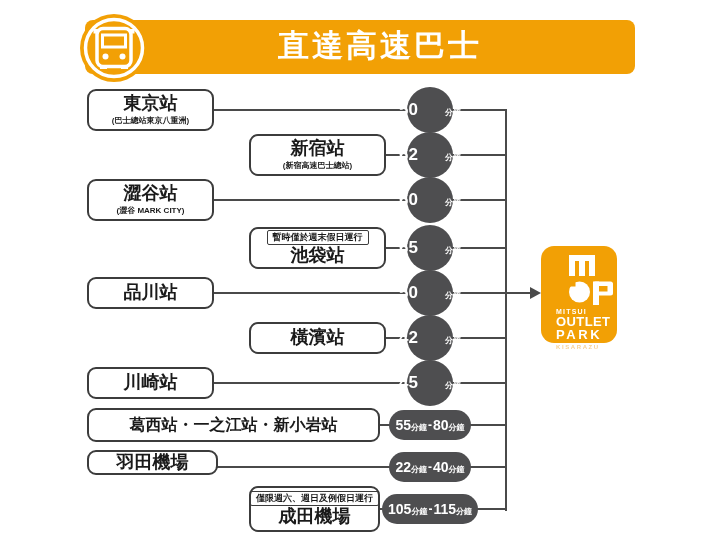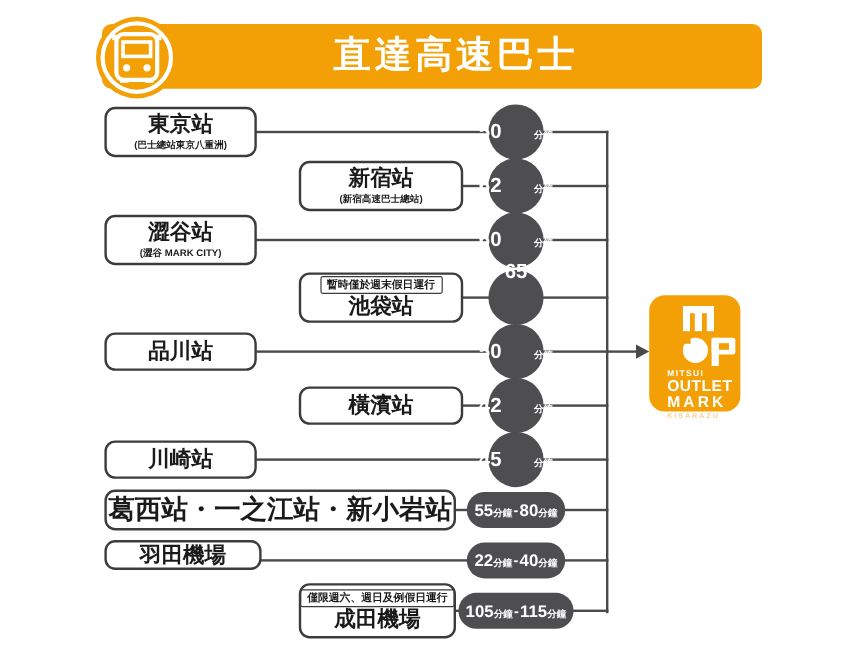--- a/index.html
+++ b/index.html
@@ -100,21 +100,21 @@
       </div>
       <div class="badge circle" style="left: 407px; top: 177px; width: 46px; height: 46px;">
         <span class="num">60</span>
         <span class="unit">分鐘</span>
       </div>
       <div class="h-line" style="left: 380px; top: 247px; width: 127px;"></div>
       <div class="station-box" style="left: 249px; top: 227px; width: 137px; height: 42px;">
         <div class="note">暫時僅於週末假日運行</div>
         <div class="station-name">池袋站</div>
       </div>
-      <div class="badge circle" style="left: 407px; top: 225px; width: 46px; height: 46px; flex-direction: column;">
+      <div class="badge circle" style="left: 407px; top: 225px; width: 46px; height: 46px;">
         <span class="num">65</span>
         <span class="unit">分鐘</span>
       </div>
       <div class="h-line" style="left: 208px; top: 292px; width: 299px;"></div>
       <div class="station-box" style="left: 87px; top: 277px; width: 127px; height: 32px;">
         <div class="station-name">品川站</div>
       </div>
       <div class="badge circle" style="left: 407px; top: 270px; width: 46px; height: 46px;">
         <span class="num">50</span>
         <span class="unit">分鐘</span>
@@ -130,21 +130,21 @@
       <div class="h-line" style="left: 208px; top: 382px; width: 299px;"></div>
       <div class="station-box" style="left: 87px; top: 367px; width: 127px; height: 32px;">
         <div class="station-name">川崎站</div>
       </div>
       <div class="badge circle" style="left: 407px; top: 360px; width: 46px; height: 46px;">
         <span class="num">45</span>
         <span class="unit">分鐘</span>
       </div>
       <div class="h-line" style="left: 374px; top: 424px; width: 133px;"></div>
       <div class="station-box" style="left: 87px; top: 408px; width: 293px; height: 34px;">
-        <div class="station-name" style="font-size: 22px;">葛西站・一之江站・新小岩站</div>
+        <div class="station-name" style="font-size: 16px;">葛西站・一之江站・新小岩站</div>
       </div>
       <div class="badge pill" style="left: 389px; top: 410px; width: 82px; height: 30px;">
         <span class="num">55</span>
         <span class="unit">分鐘</span>
         <span class="dash">-</span>
         <span class="num">80</span>
         <span class="unit">分鐘</span>
       </div>
       <div class="h-line" style="left: 212px; top: 466px; width: 295px;"></div>
       <div class="station-box" style="left: 87px; top: 450px; width: 131px; height: 25px;">
@@ -178,17 +178,17 @@
       <rect x="10" y="0" width="6" height="21" fill="#ffffff"></rect>
       <rect x="20" y="0" width="6" height="21" fill="#ffffff"></rect>
       <circle cx="10.5" cy="37" r="10.5" fill="#ffffff"></circle>
       <rect x="0" y="25" width="6.5" height="6.5" fill="#F2A005"></rect>
       <rect x="24" y="26.5" width="20" height="14" rx="2.5" fill="#ffffff"></rect>
       <rect x="30" y="31" width="8.5" height="5.5" fill="#F2A005"></rect>
       <rect x="24" y="26.5" width="6" height="23.5" fill="#ffffff"></rect>
     </svg>
     <div class="logo-mitsui">MITSUI</div>
     <div class="logo-big">OUTLET</div>
-    <div class="logo-big logo-park">MARK</div>
+    <div class="logo-big logo-park">PARK</div>
     <div class="logo-loc">KISARAZU</div>
   </div>
 
 </div>
 
 </body></html>

